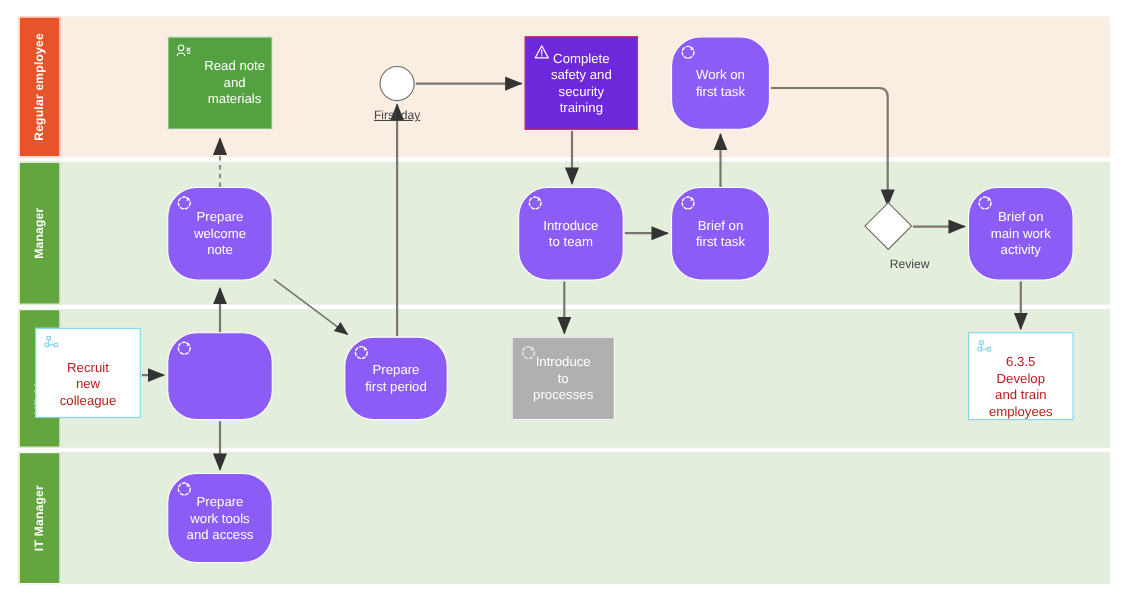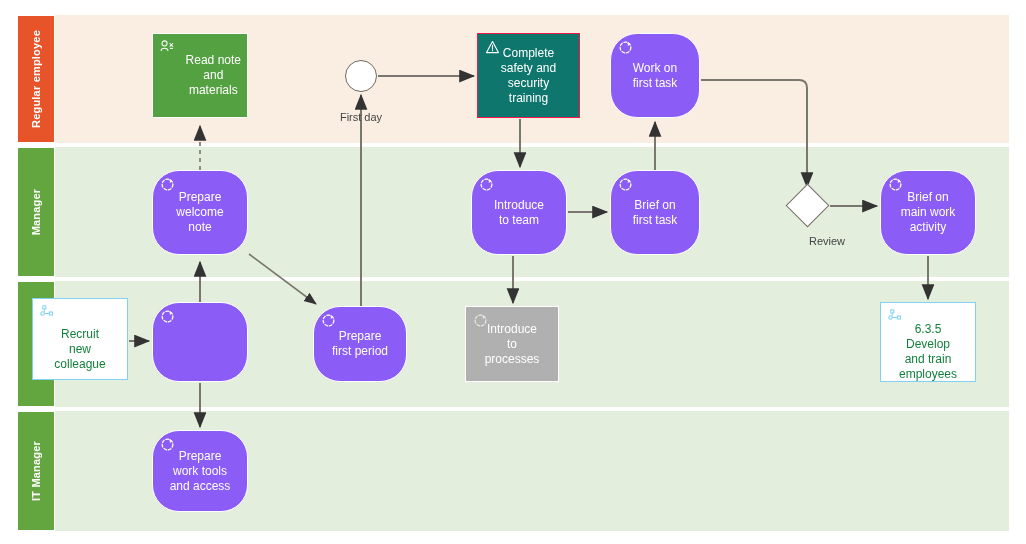--- a/index.html
+++ b/index.html
@@ -73,29 +73,29 @@
     left: 6px;
     width: 17px;
     height: 17px;
     pointer-events: none;
   }
 
   .node.task-blue { background: #8b5cf6; border-radius: 27px; }
   .node.task-blue .node-label { color: #ffffff; }
   .node.task-green { background: #54a142; justify-content: flex-end; }
   .node.task-green .node-label { color: #ffffff; }
-  .node.task-red { background: #0f766e; border-color: #f4174a; }
+  .node.task-red { background: #6d28d9; border-color: #f4174a; }
   .node.task-red .node-label { color: #ffffff; }
   .node.task-gray { background: #b0b0b0; }
   .node.task-gray .node-label { color: #ffffff; }
   .node.task-white {
     background: #ffffff;
     border: 1.5px solid #7fd3f0;
   }
-  .node.task-white .node-label { color: #15803d; margin-top: 20px; }
+  .node.task-white .node-label { color: #b91c1c; margin-top: 20px; }
 
   
   .event {
     position: absolute;
     box-sizing: border-box;
     border-radius: 50%;
     background: #ffffff;
     border: 1.5px solid #6d6b61;
     z-index: 6;
   }
@@ -315,18 +315,18 @@
       <div class="node task-blue" style="left: 152px; top: 430px; width: 96px; height: 82px;">
         <span class="marker"><svg viewBox="0 0 20 20" width="17" height="17">
             <circle cx="10" cy="10" r="6.3" fill="none" stroke="#ffffff" stroke-width="1.5" stroke-dasharray="3.2,2.2" stroke-linecap="round"></circle>
             <path d="M12.6,4.6 L14.6,5.6 L13.1,7.3" fill="none" stroke="#ffffff" stroke-width="1.3" stroke-linecap="round" stroke-linejoin="round"></path>
           </svg></span>
         <span class="node-label">Prepare
 work tools
 and access</span>
       </div>
       <div class="event" style="left: 345px; top: 60px; width: 32px; height: 32px;"></div>
-      <div class="event-caption" style="left: 316px; top: 111px; width: 90px;">First day</div>
+      <div class="event-caption" style="left: 316px; top: 99px; width: 90px; text-decoration: underline;">First day</div>
       <div class="gateway" style="left: 792px; top: 190px; width: 31px; height: 31px;"></div>
       <div class="gateway-caption" style="left: 782px; top: 235px; width: 90px;">Review</div>
     </div>
 
 </div>
 
 </body></html>

